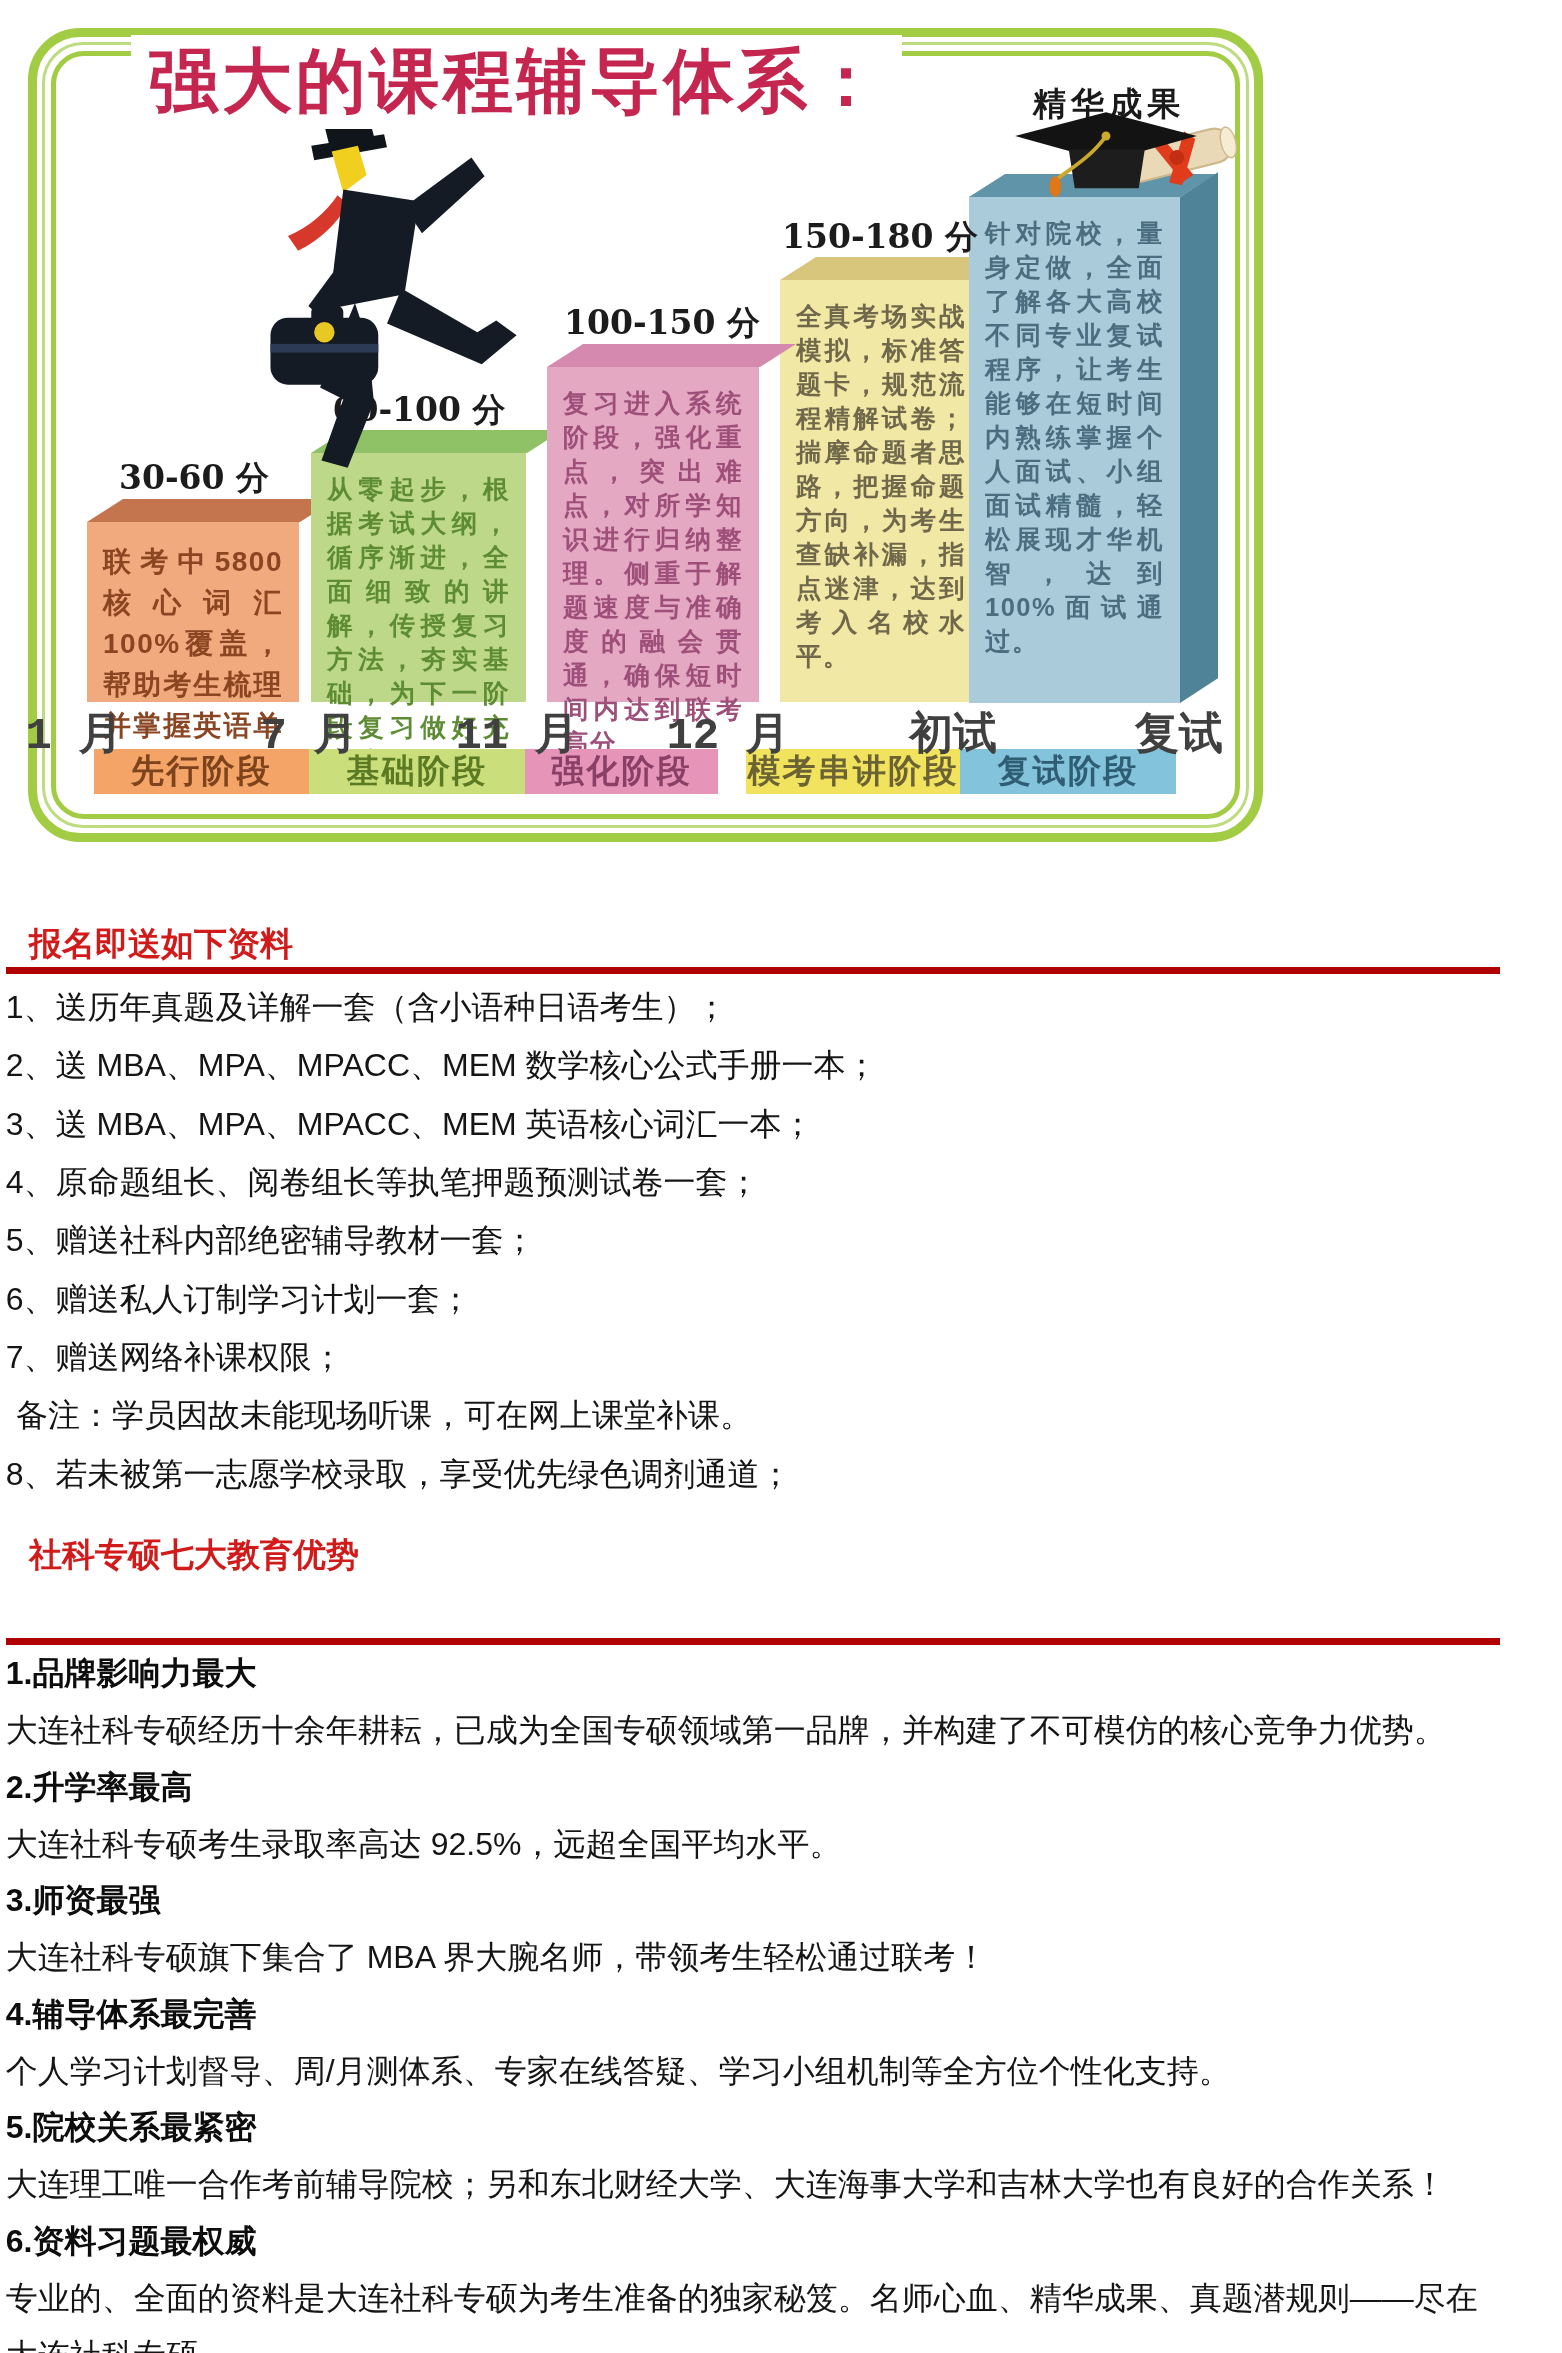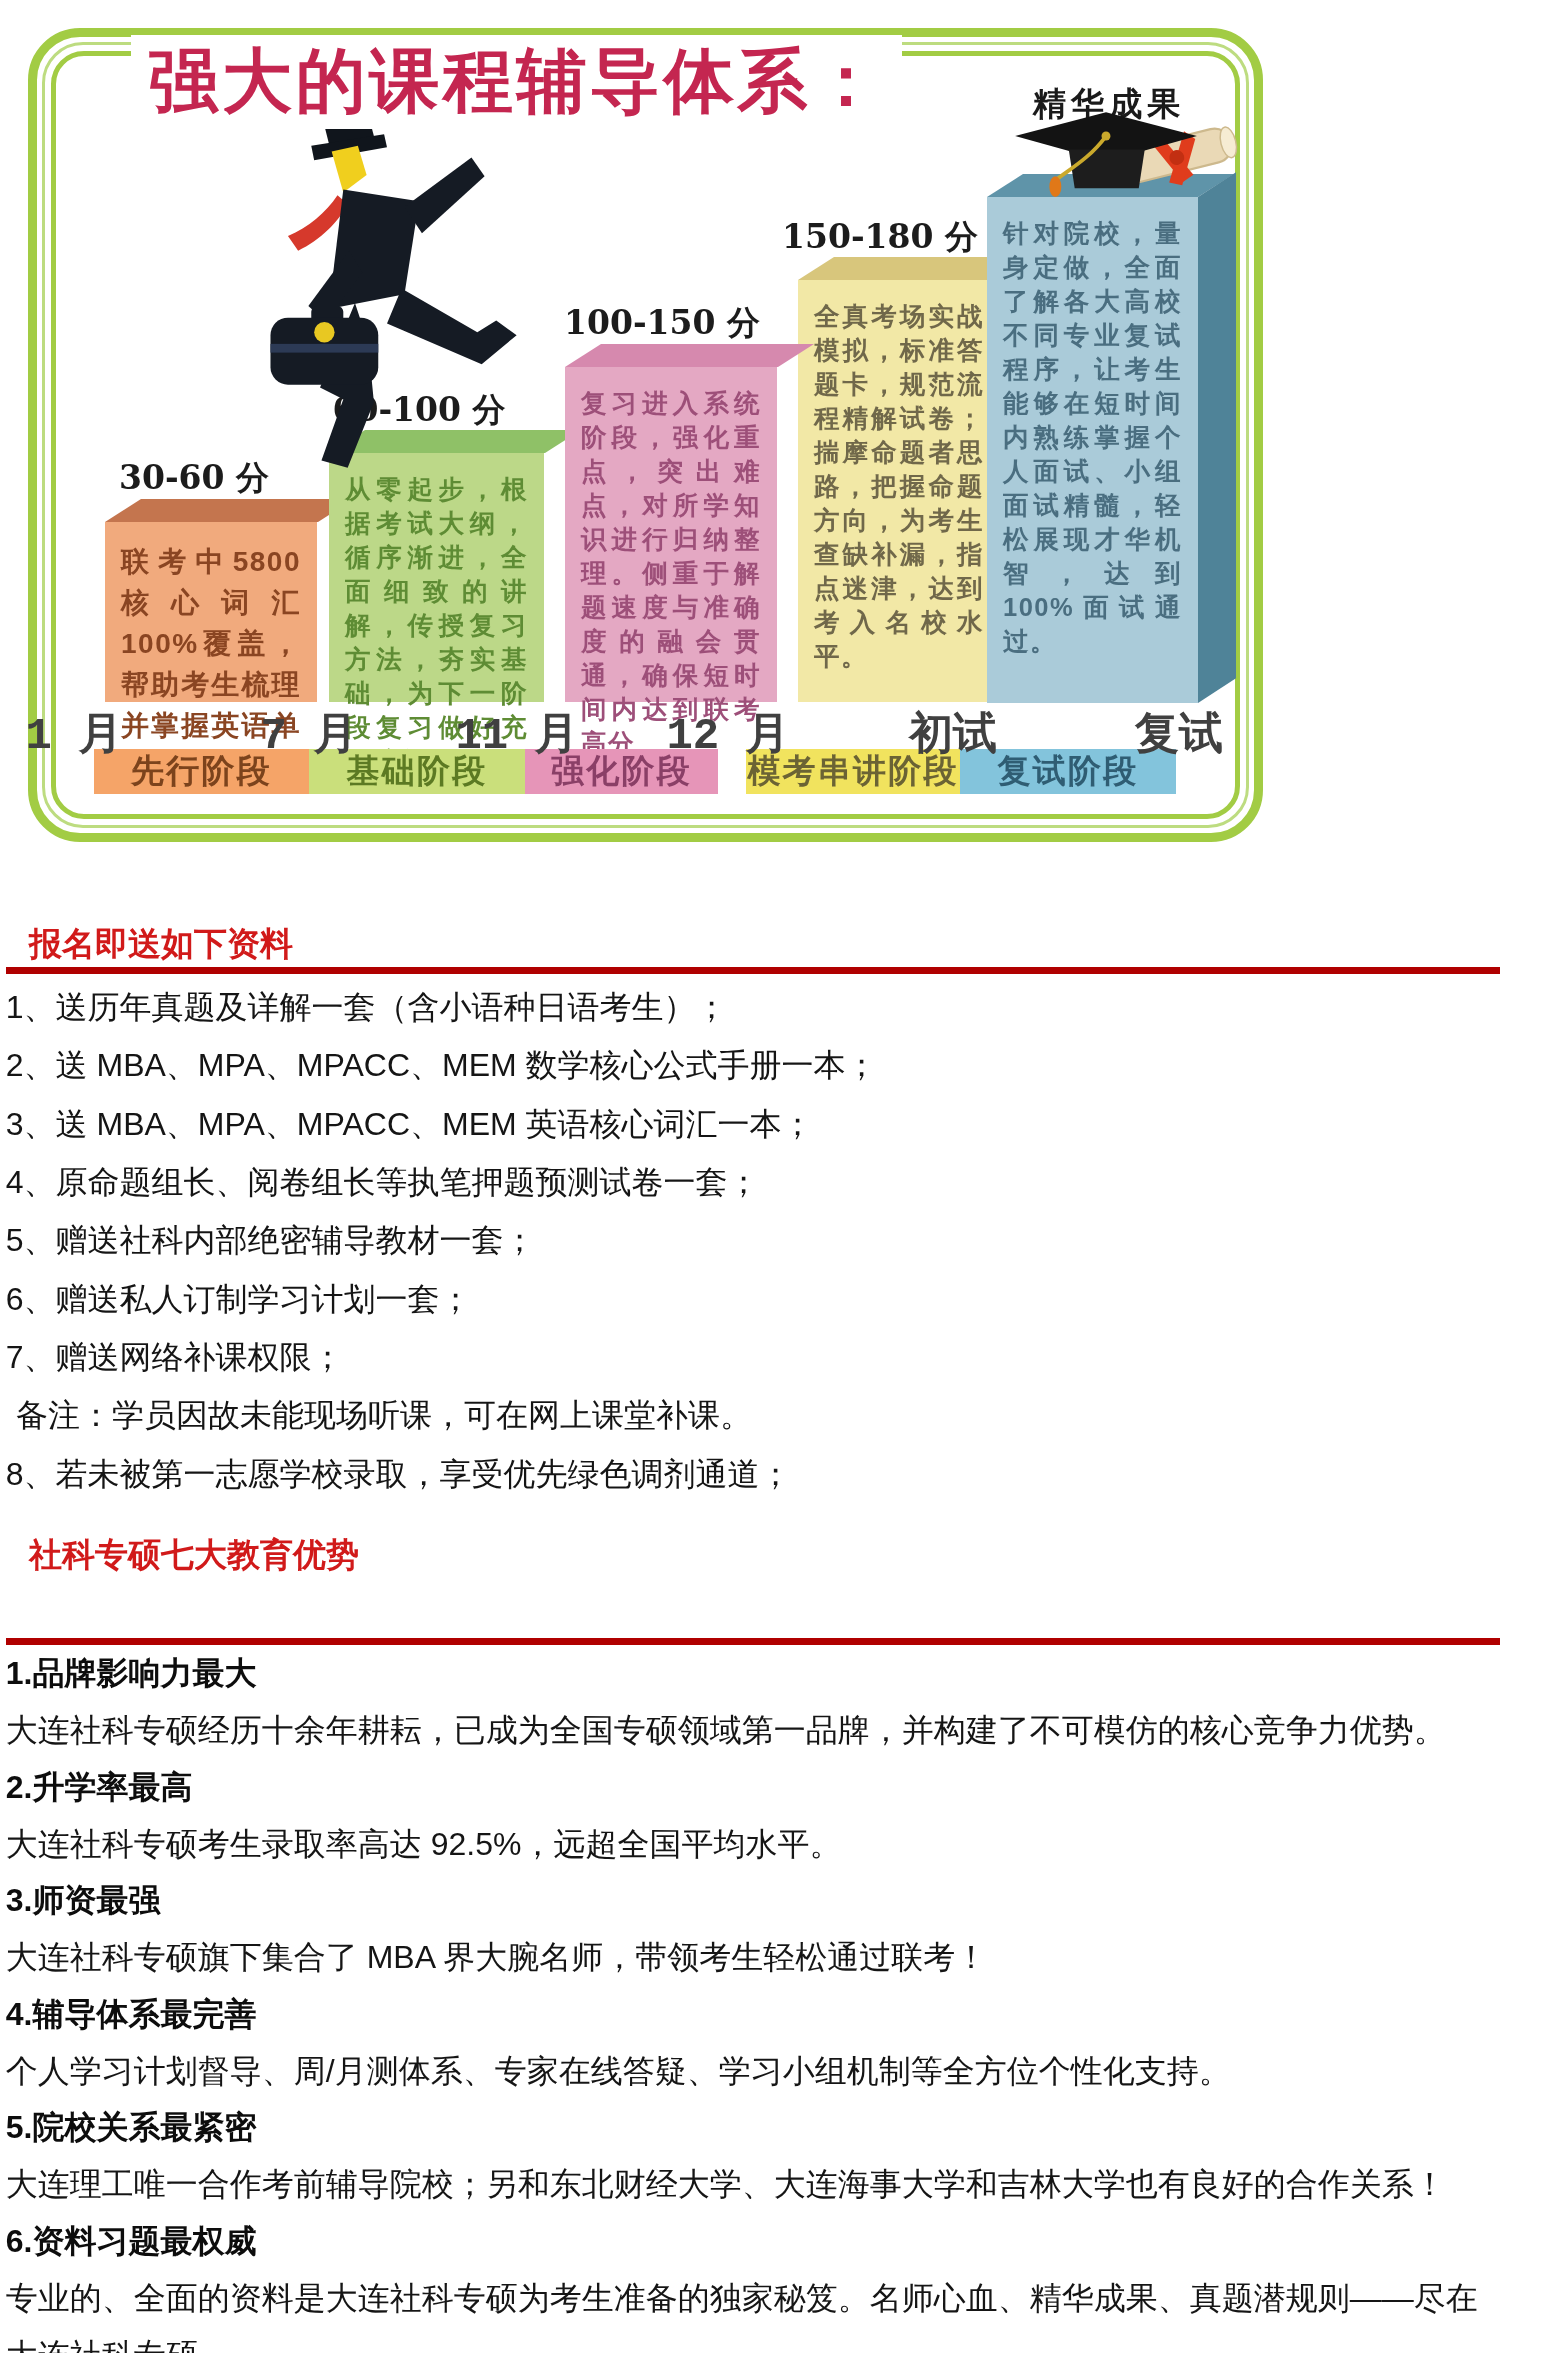--- a/index.html
+++ b/index.html
@@ -19,21 +19,21 @@
     padding:0 17.5px;white-space:nowrap;
   }
   .success-label{
     position:absolute;left:1011px;top:60px;z-index:7;
     font-size:33px;font-weight:bold;color:#1a1a1a;letter-spacing:5.1px;white-space:nowrap;
     font-family:"DejaVu Serif","Liberation Serif",serif;
   }
   .man-svg{position:absolute;left:164px;top:91px;width:335px;height:386px;z-index:4;}
   .cap-svg{position:absolute;left:935px;top:84px;width:298px;height:142px;z-index:7;}
 
-  .block{position:absolute;z-index:2;margin-left:18px;}
+  .block{position:absolute;z-index:2;}
   .block .front{position:absolute;left:0;top:0;width:100%;height:100%;}
   .block .topface{position:absolute;left:0;top:-23px;height:23px;
     clip-path:polygon(36px 0,100% 0,calc(100% - 36px) 100%,0 100%);}
   .block .sideface{position:absolute;top:0;width:38px;transform:skewY(-33deg);transform-origin:0 0;}
   .block .btxt{
     position:absolute;left:16px;right:16px;top:19px;bottom:10.2px;
     font-size:25.5px;line-height:34px;font-weight:bold;letter-spacing:1.5px;
     text-align:justify;text-align-last:left;z-index:3;
   }
   .score{

